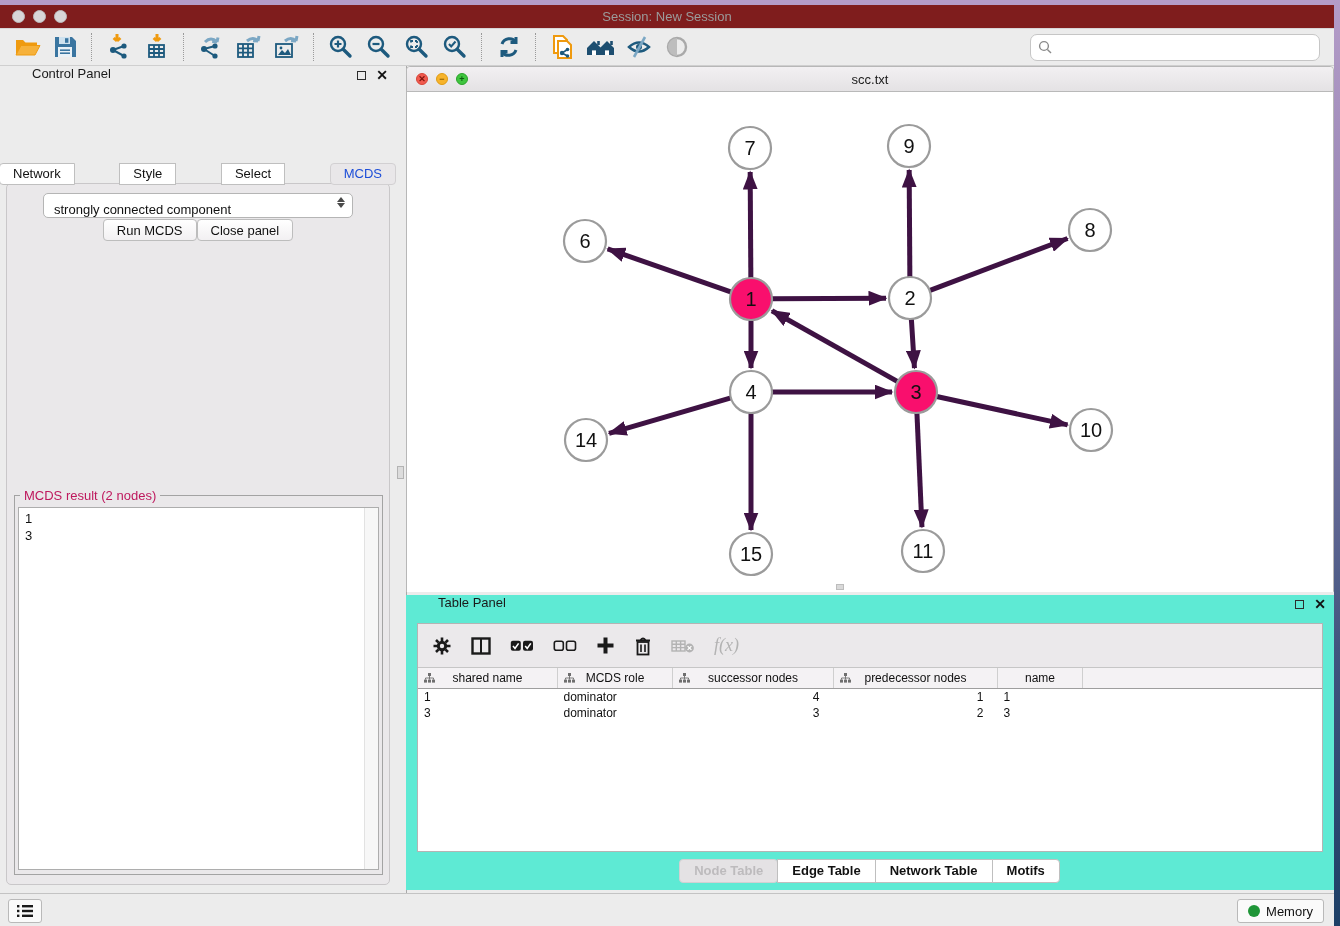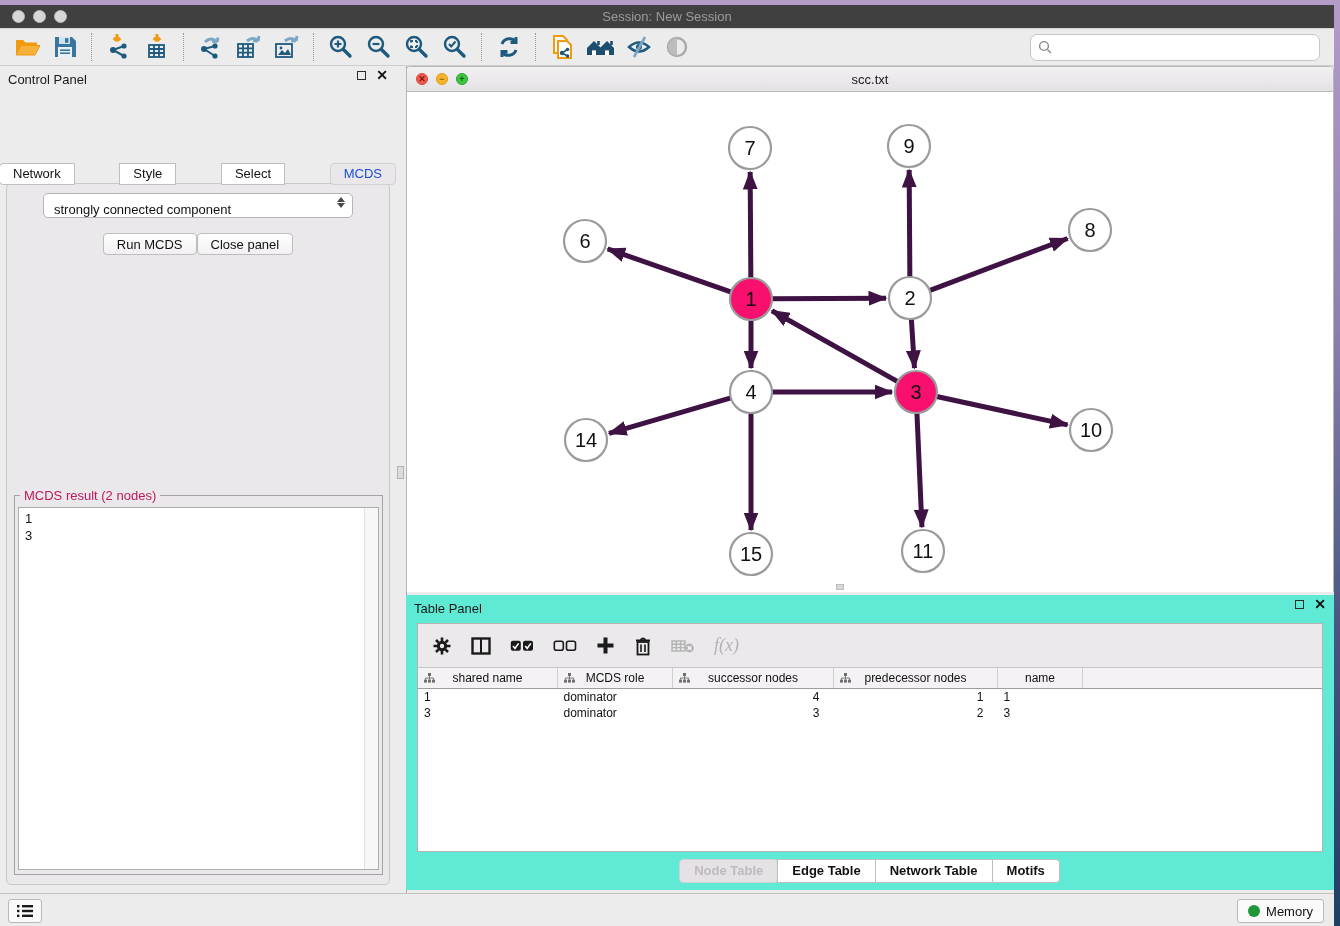--- a/index.html
+++ b/index.html
@@ -7,60 +7,60 @@
     width:1340px;height:926px;position:relative;overflow:hidden;
     font-family:"Liberation Sans",sans-serif;background:#ececec;
     -webkit-font-smoothing:antialiased;
   }
   
   .desktop-top{position:absolute;left:0;top:0;width:1340px;height:5px;background:#b49cc8;}
   .desktop-right{position:absolute;right:0;top:0;width:6px;height:926px;
     background:linear-gradient(#b49cc8 0%,#8d7fae 35%,#41557f 70%,#1d3f66 100%);}
 
   
-  .titlebar{position:absolute;left:0;top:5px;width:1334px;height:23px;background:#404040;
+  .titlebar{position:absolute;left:0;top:5px;width:1334px;height:23px;background:#7f1d1d;
     border-bottom:1px solid #d7d5d7;display:flex;align-items:center;}
   .traffic{display:flex;gap:8px;margin-left:12px;}
   .tl{width:13px;height:13px;border-radius:50%;background:#d8d6d8;border:1px solid #bdbbbd;box-sizing:border-box;}
   .titlebar .win-title{position:absolute;left:0;right:0;text-align:center;color:#9b9b9b;font-size:13px;}
 
   
   .toolbar{position:absolute;left:0;top:29px;width:1334px;height:37px;background:#ececec;
     border-bottom:1px solid #cfcfcf;display:flex;align-items:center;padding-left:8px;box-sizing:border-box;}
   .tool{width:38px;height:32px;display:flex;align-items:center;justify-content:center;background:none;border:none;padding:0;}
   .tsep{width:1px;height:28px;border-left:1px dotted #9a9a9a;margin:0 7px;}
   .search-wrap{position:absolute;right:14px;top:5px;width:288px;height:25px;background:#fff;
     border:1px solid #c6c6c6;border-radius:7px;display:flex;align-items:center;}
   .search-wrap input{border:none;outline:none;flex:1;font-size:13px;background:transparent;padding:0 6px 0 2px;font-family:"Liberation Sans",sans-serif;}
   .search-glass{margin-left:7px;display:flex;}
 
   
   .control-panel{position:absolute;left:0;top:66px;width:396px;height:827px;background:#ececec;}
-  .panel-head{height:26px;display:flex;align-items:center;position:relative;}
+  .panel-head{height:26px;display:flex;align-items:flex-start;position:relative;margin-left:24px;}
   .panel-head .ph-title{font-size:13px;color:#1a1a1a;margin-left:8px;}
   .ph-icons{position:absolute;right:8px;top:5px;display:flex;gap:10px;align-items:center;}
   .float-ic{width:9px;height:9px;border:1.6px solid #2c2c2c;box-sizing:border-box;display:inline-block;}
   .close-ic{font-size:14px;font-weight:bold;color:#111;line-height:9px;}
 
   .cp-tabs{position:absolute;left:0;right:0;top:97px;display:flex;justify-content:space-between;z-index:3;}
   .cp-tab{font-size:13px;padding:2px 13px 3px 13px;background:#fff;border:1px solid #bfbfbf;margin-left:-1px;color:#111;}
   .cp-tab:first-child{border-radius:4px 0 0 4px;}
   .cp-tab:last-child{border-radius:0 4px 4px 0;}
   .cp-tab.sel{background:#e9e7e9;color:#1d4ed8;border-color:#d2d0d2;border-radius:4px;}
   .cp-content{position:absolute;left:6px;right:6px;top:117px;bottom:8px;background:#eae8ea;
     border:1px solid #c9c7c9;border-radius:5px;}
   .opt-label{margin-top:20px;text-align:center;font-size:13px;color:#111;}
   .combo{margin:9px auto 0 auto;width:308px;height:23px;background:#fff;border:1px solid #b5b5b5;border-radius:5px;
     display:flex;align-items:flex-end;position:relative;}
   .combo .combo-text{font-size:13px;margin-left:10px;color:#111;}
   .combo .stepper{position:absolute;right:7px;top:3px;display:flex;flex-direction:column;gap:1px;}
   .combo .stepper i{display:block;width:0;height:0;border-left:4px solid transparent;border-right:4px solid transparent;}
   .combo .stepper .up{border-bottom:5px solid #4a4a4a;}
   .combo .stepper .dn{border-top:5px solid #4a4a4a;}
-  .btn-row{display:flex;justify-content:center;margin-top:15px;}
+  .btn-row{display:flex;justify-content:center;margin-top:1px;}
   .mac-btn{height:22px;padding:0 13px;font-size:13px;color:#111;background:linear-gradient(#ffffff,#f2f0f2);
     border:1px solid #bdbdbd;border-radius:4px;font-family:"Liberation Sans",sans-serif;}
 
   .result-group{position:absolute;left:14px;right:13px;top:429px;height:378px;border:1px solid #a3a3a3;background:#eae8ea;}
   .result-legend{position:absolute;top:-8px;left:5px;background:#eae8ea;padding:0 4px;font-size:13px;color:#be185d;}
   .result-area{position:absolute;left:3px;right:3px;top:11px;bottom:4px;background:#fff;border:1px solid #adadad;overflow:hidden;}
   .result-lines{padding:2px 0 0 6px;font-size:13px;line-height:17px;color:#111;}
   .result-scroll{position:absolute;right:0;top:0;bottom:0;width:13px;background:#f7f7f7;border-left:1px solid #e2e2e2;}
 
   

